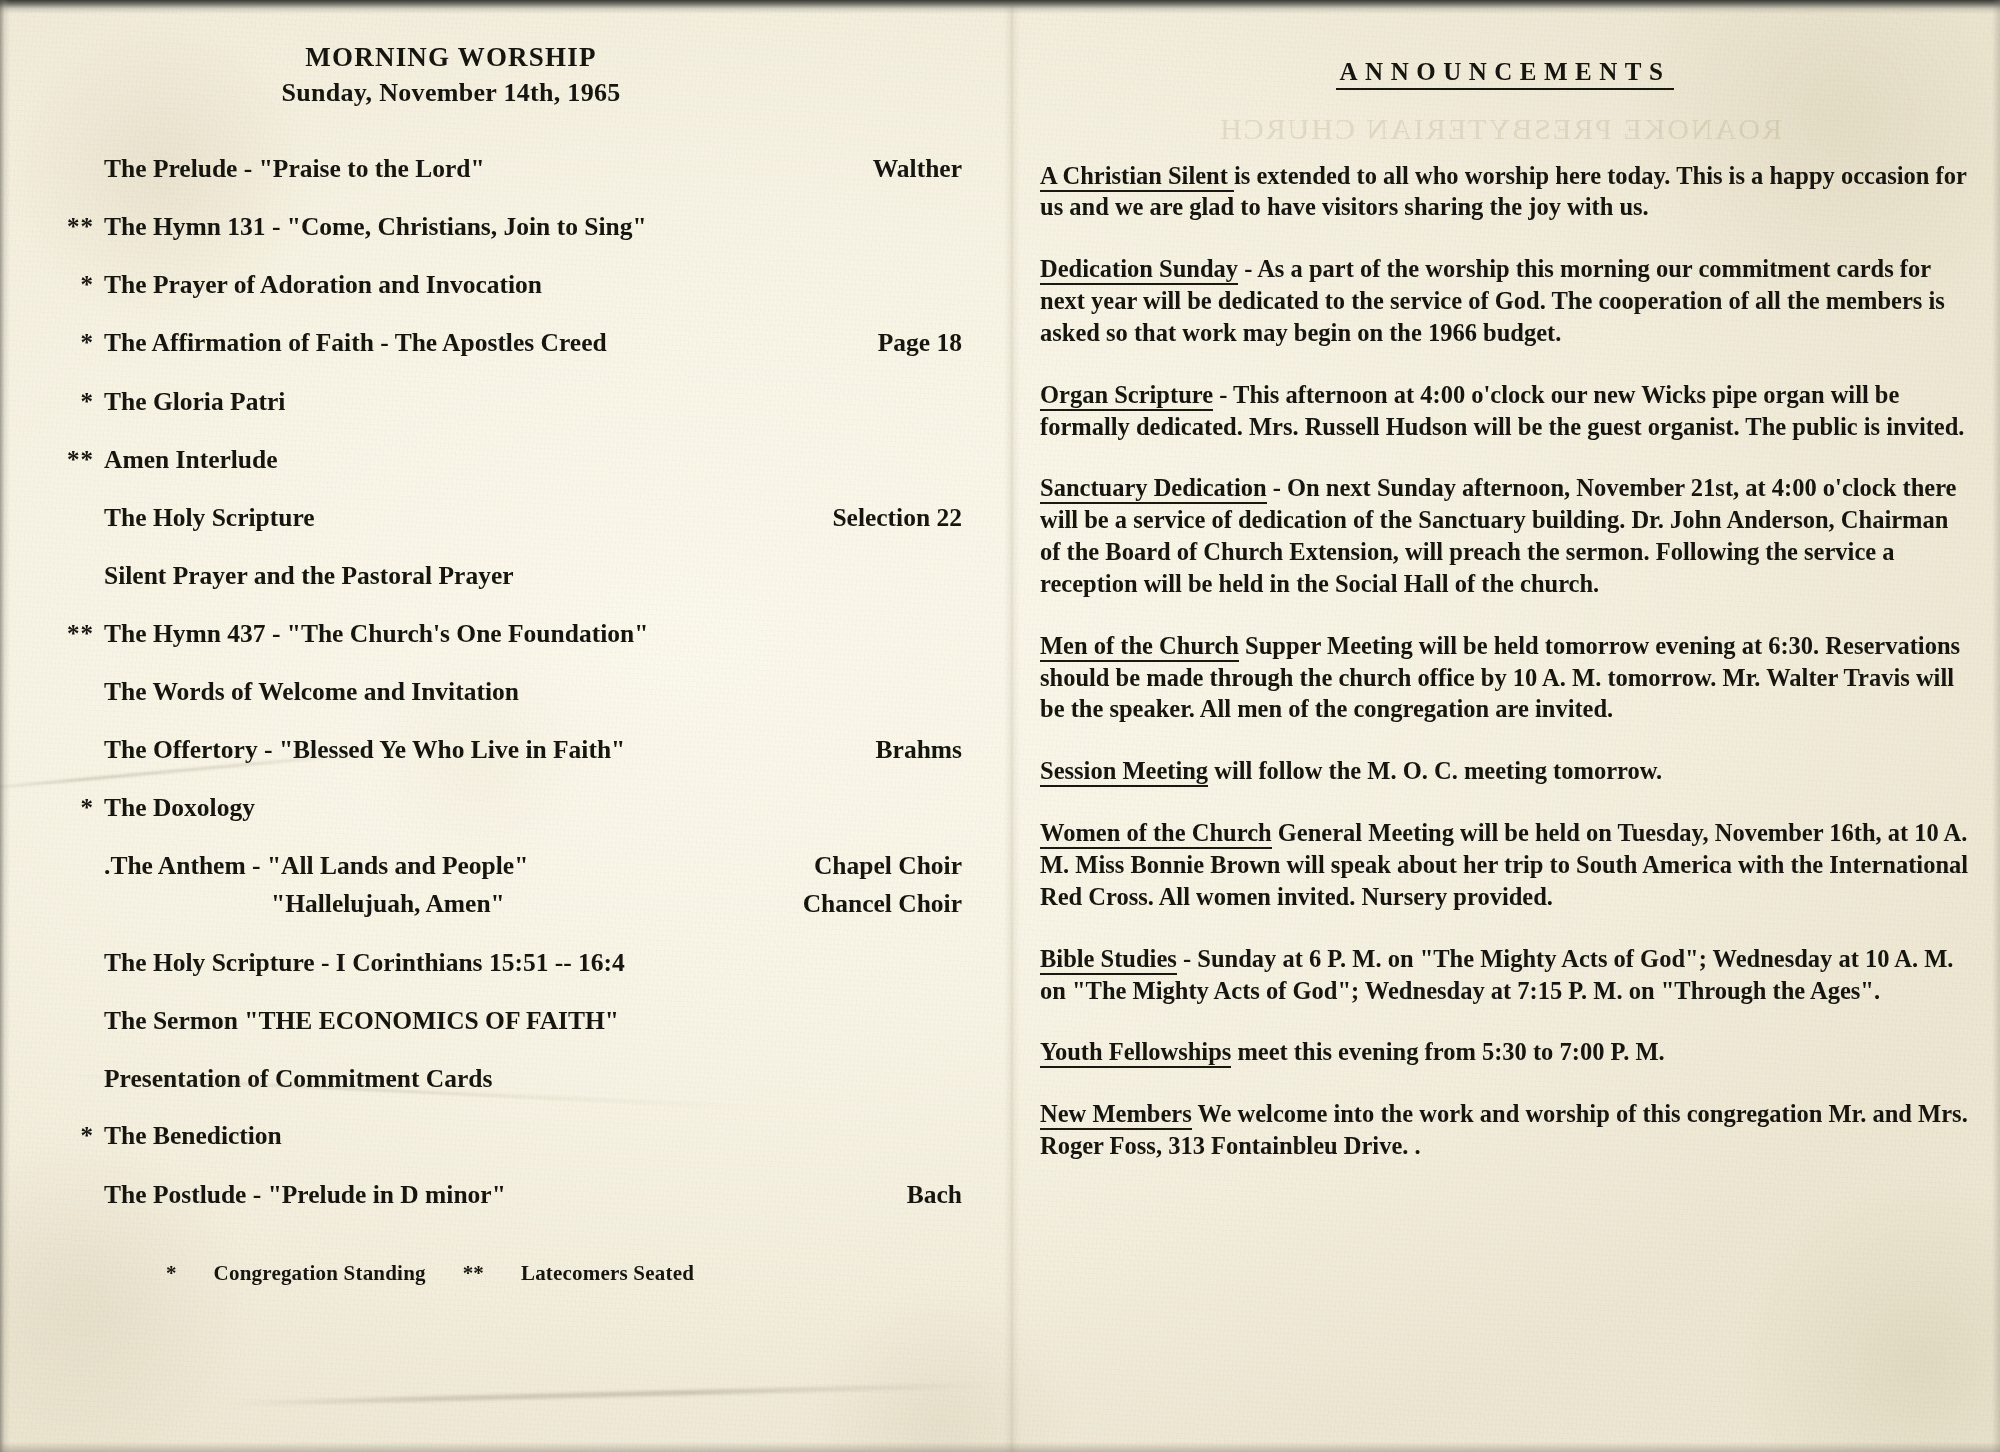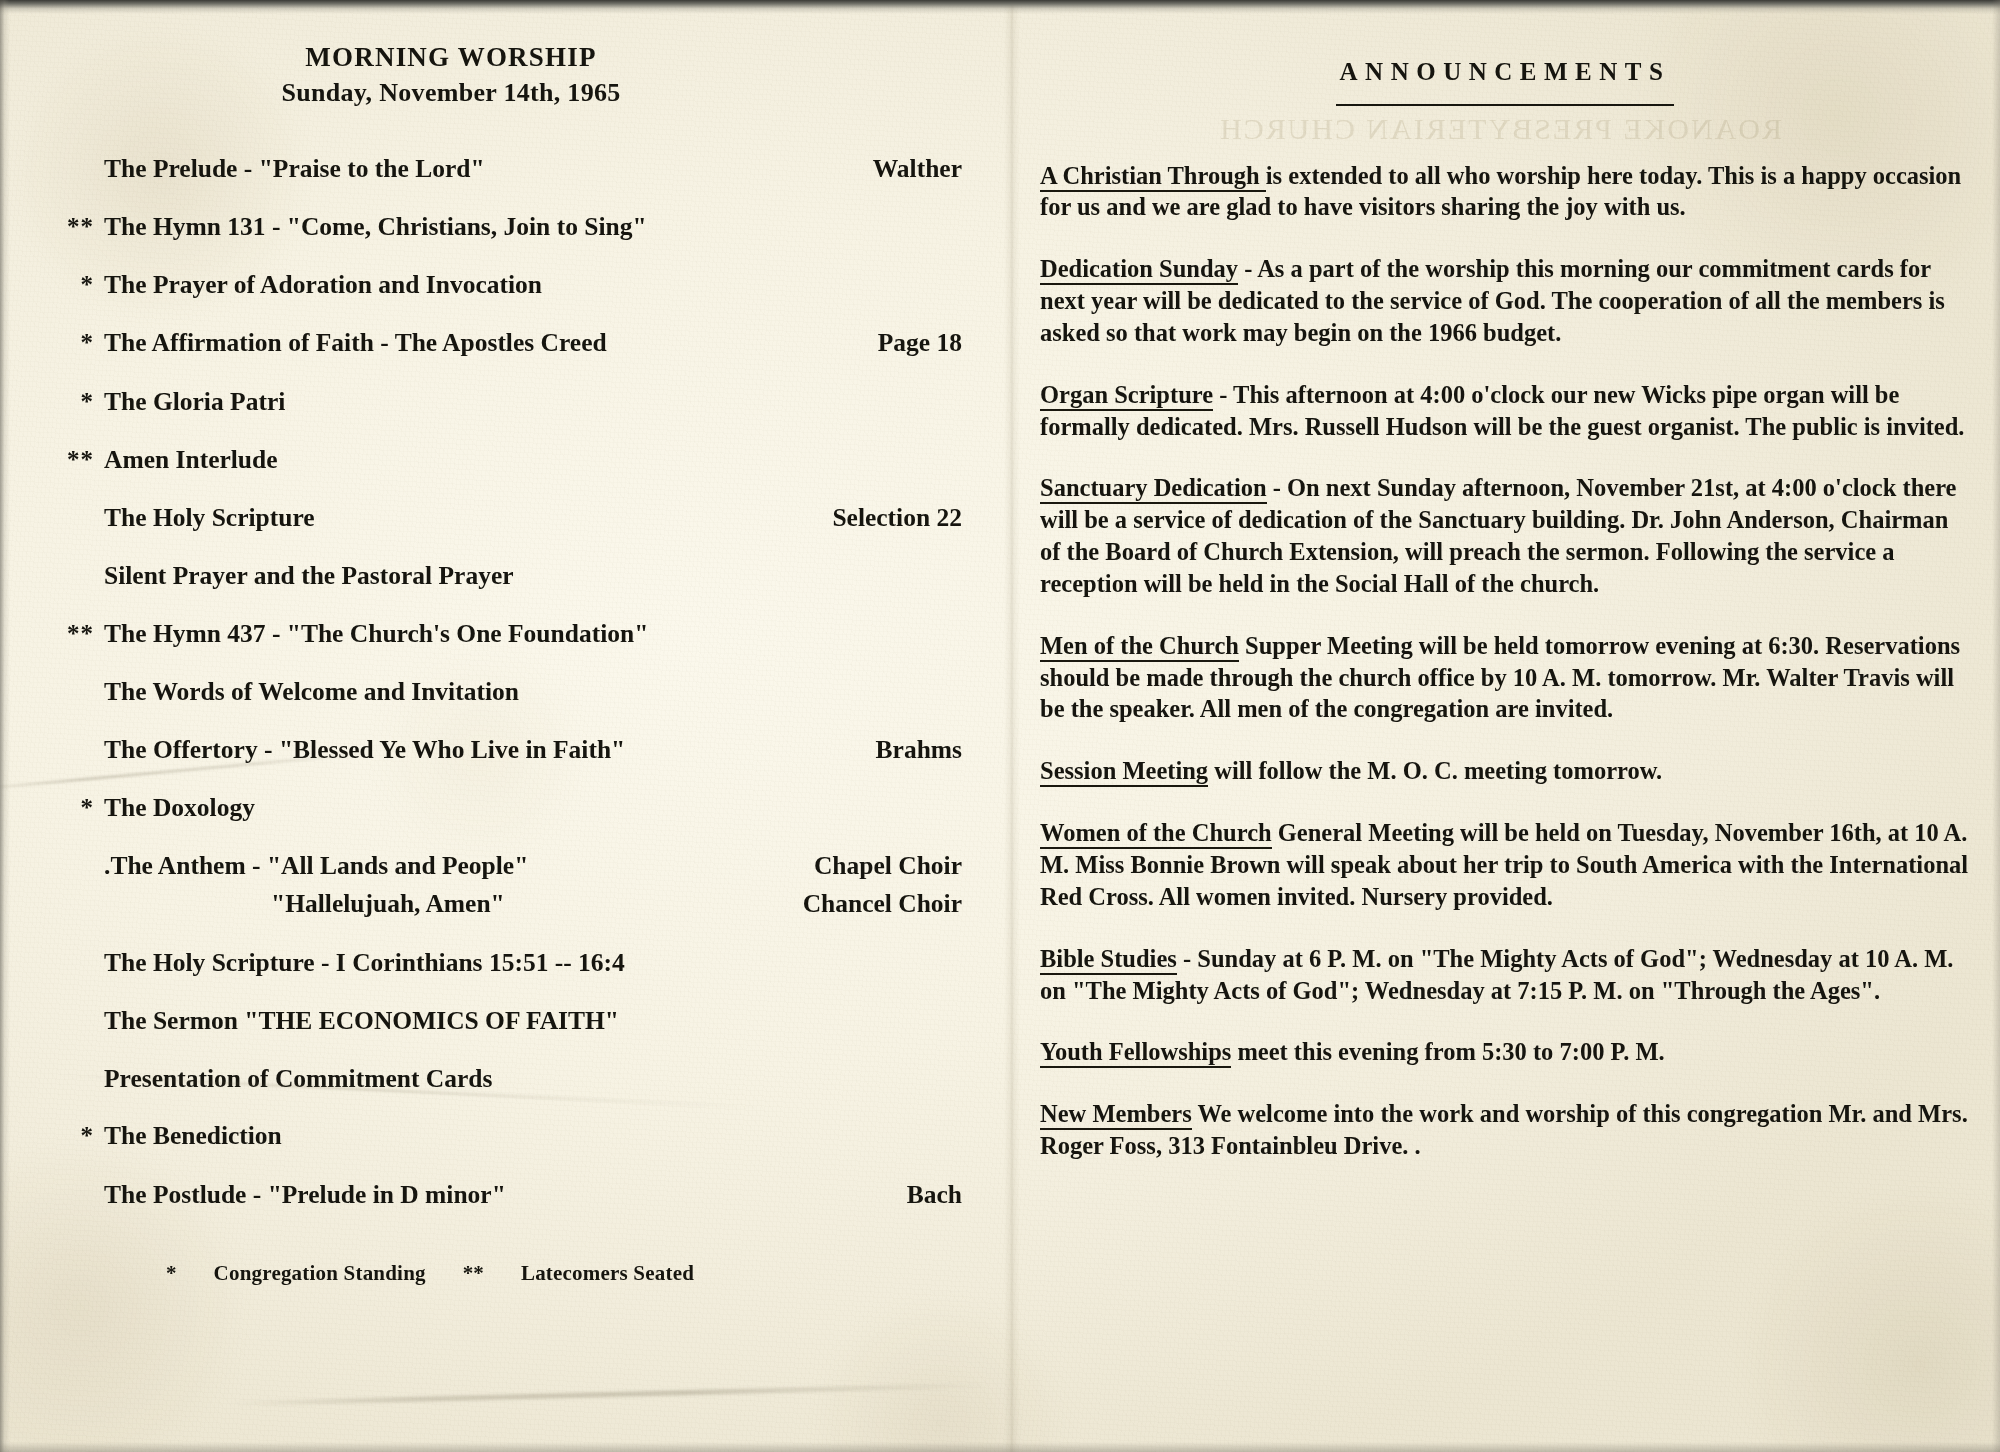--- a/index.html
+++ b/index.html
@@ -166,21 +166,21 @@
   .ann-title {
     text-align: center;
     font-size: 25px;
     letter-spacing: 7.5px;
     padding-bottom: 5px;
     margin: 14px 0 0 0;
     display: block;
   }
   .ann-title span {
     border-bottom: 2px solid #17160f;
-    padding: 0 4px 19px 4px;
+    padding: 0 4px 3px 4px;
   }
 
   .ann-list { margin-top: 66px; }
   .ann {
     margin-bottom: 30px;
     text-align: left;
   }
   .ann-lead {
     border-bottom: 2px solid #1a180f;
     padding-bottom: 1px;
@@ -312,21 +312,21 @@
     </div>
   </div>
 
   <div class="col-right">
     <div class="ann-title">
       <span>ANNOUNCEMENTS</span>
     </div>
 
     <div class="ann-list">
 
-    <p class="ann"><span class="ann-lead">A Christian Through </span><span class="ann-body">is extended to all who worship here today.   This is a happy occasion for us and we are glad to have visitors sharing the joy with us.</span></p>
+    <p class="ann"><span class="ann-lead">A Christian Silent </span><span class="ann-body">is extended to all who worship here today.   This is a happy occasion for us and we are glad to have visitors sharing the joy with us.</span></p>
         <p class="ann"><span class="ann-lead">Dedication Sunday</span><span class="ann-body"> - As a part of the worship this morning our commitment cards for next year will be dedicated to the service of God.   The cooperation of all the members is asked so that work may begin on the 1966 budget.</span></p>
         <p class="ann"><span class="ann-lead">Organ Scripture</span><span class="ann-body"> - This afternoon at 4:00 o'clock our new Wicks pipe organ will be formally dedicated.   Mrs. Russell Hudson will be the guest organist.   The public is invited.</span></p>
         <p class="ann"><span class="ann-lead">Sanctuary Dedication</span><span class="ann-body"> - On next Sunday afternoon,  November 21st,  at 4:00 o'clock there will be a service of dedication of the Sanctuary building.   Dr. John Anderson,  Chairman of the Board of Church Extension,  will preach the sermon.   Following the service a reception will be held in the Social Hall of the church.</span></p>
         <p class="ann"><span class="ann-lead">Men of the Church</span><span class="ann-body"> Supper Meeting will be held tomorrow evening at 6:30.   Reservations should be made through the church office by 10 A. M. tomorrow.   Mr. Walter Travis will be the speaker.   All men of the congregation are invited.</span></p>
         <p class="ann"><span class="ann-lead">Session Meeting</span><span class="ann-body"> will follow the M. O. C. meeting tomorrow.</span></p>
         <p class="ann"><span class="ann-lead">Women of the Church</span><span class="ann-body"> General Meeting will be held on Tuesday, November 16th,  at 10 A. M.   Miss Bonnie Brown will speak about her trip to South America with the International Red Cross.   All women invited.   Nursery provided.</span></p>
         <p class="ann"><span class="ann-lead">Bible Studies</span><span class="ann-body"> - Sunday at 6 P. M. on "The Mighty Acts of God";  Wednesday at 10 A. M. on "The Mighty Acts of God";  Wednesday at 7:15 P. M. on "Through the Ages".</span></p>
         <p class="ann"><span class="ann-lead">Youth Fellowships</span><span class="ann-body"> meet this evening from 5:30 to 7:00 P. M.</span></p>
         <p class="ann"><span class="ann-lead">New Members</span><span class="ann-body">  We welcome into the work and worship of this congregation Mr. and Mrs. Roger Foss,  313  Fontainbleu Drive. .</span></p>
       </div>

